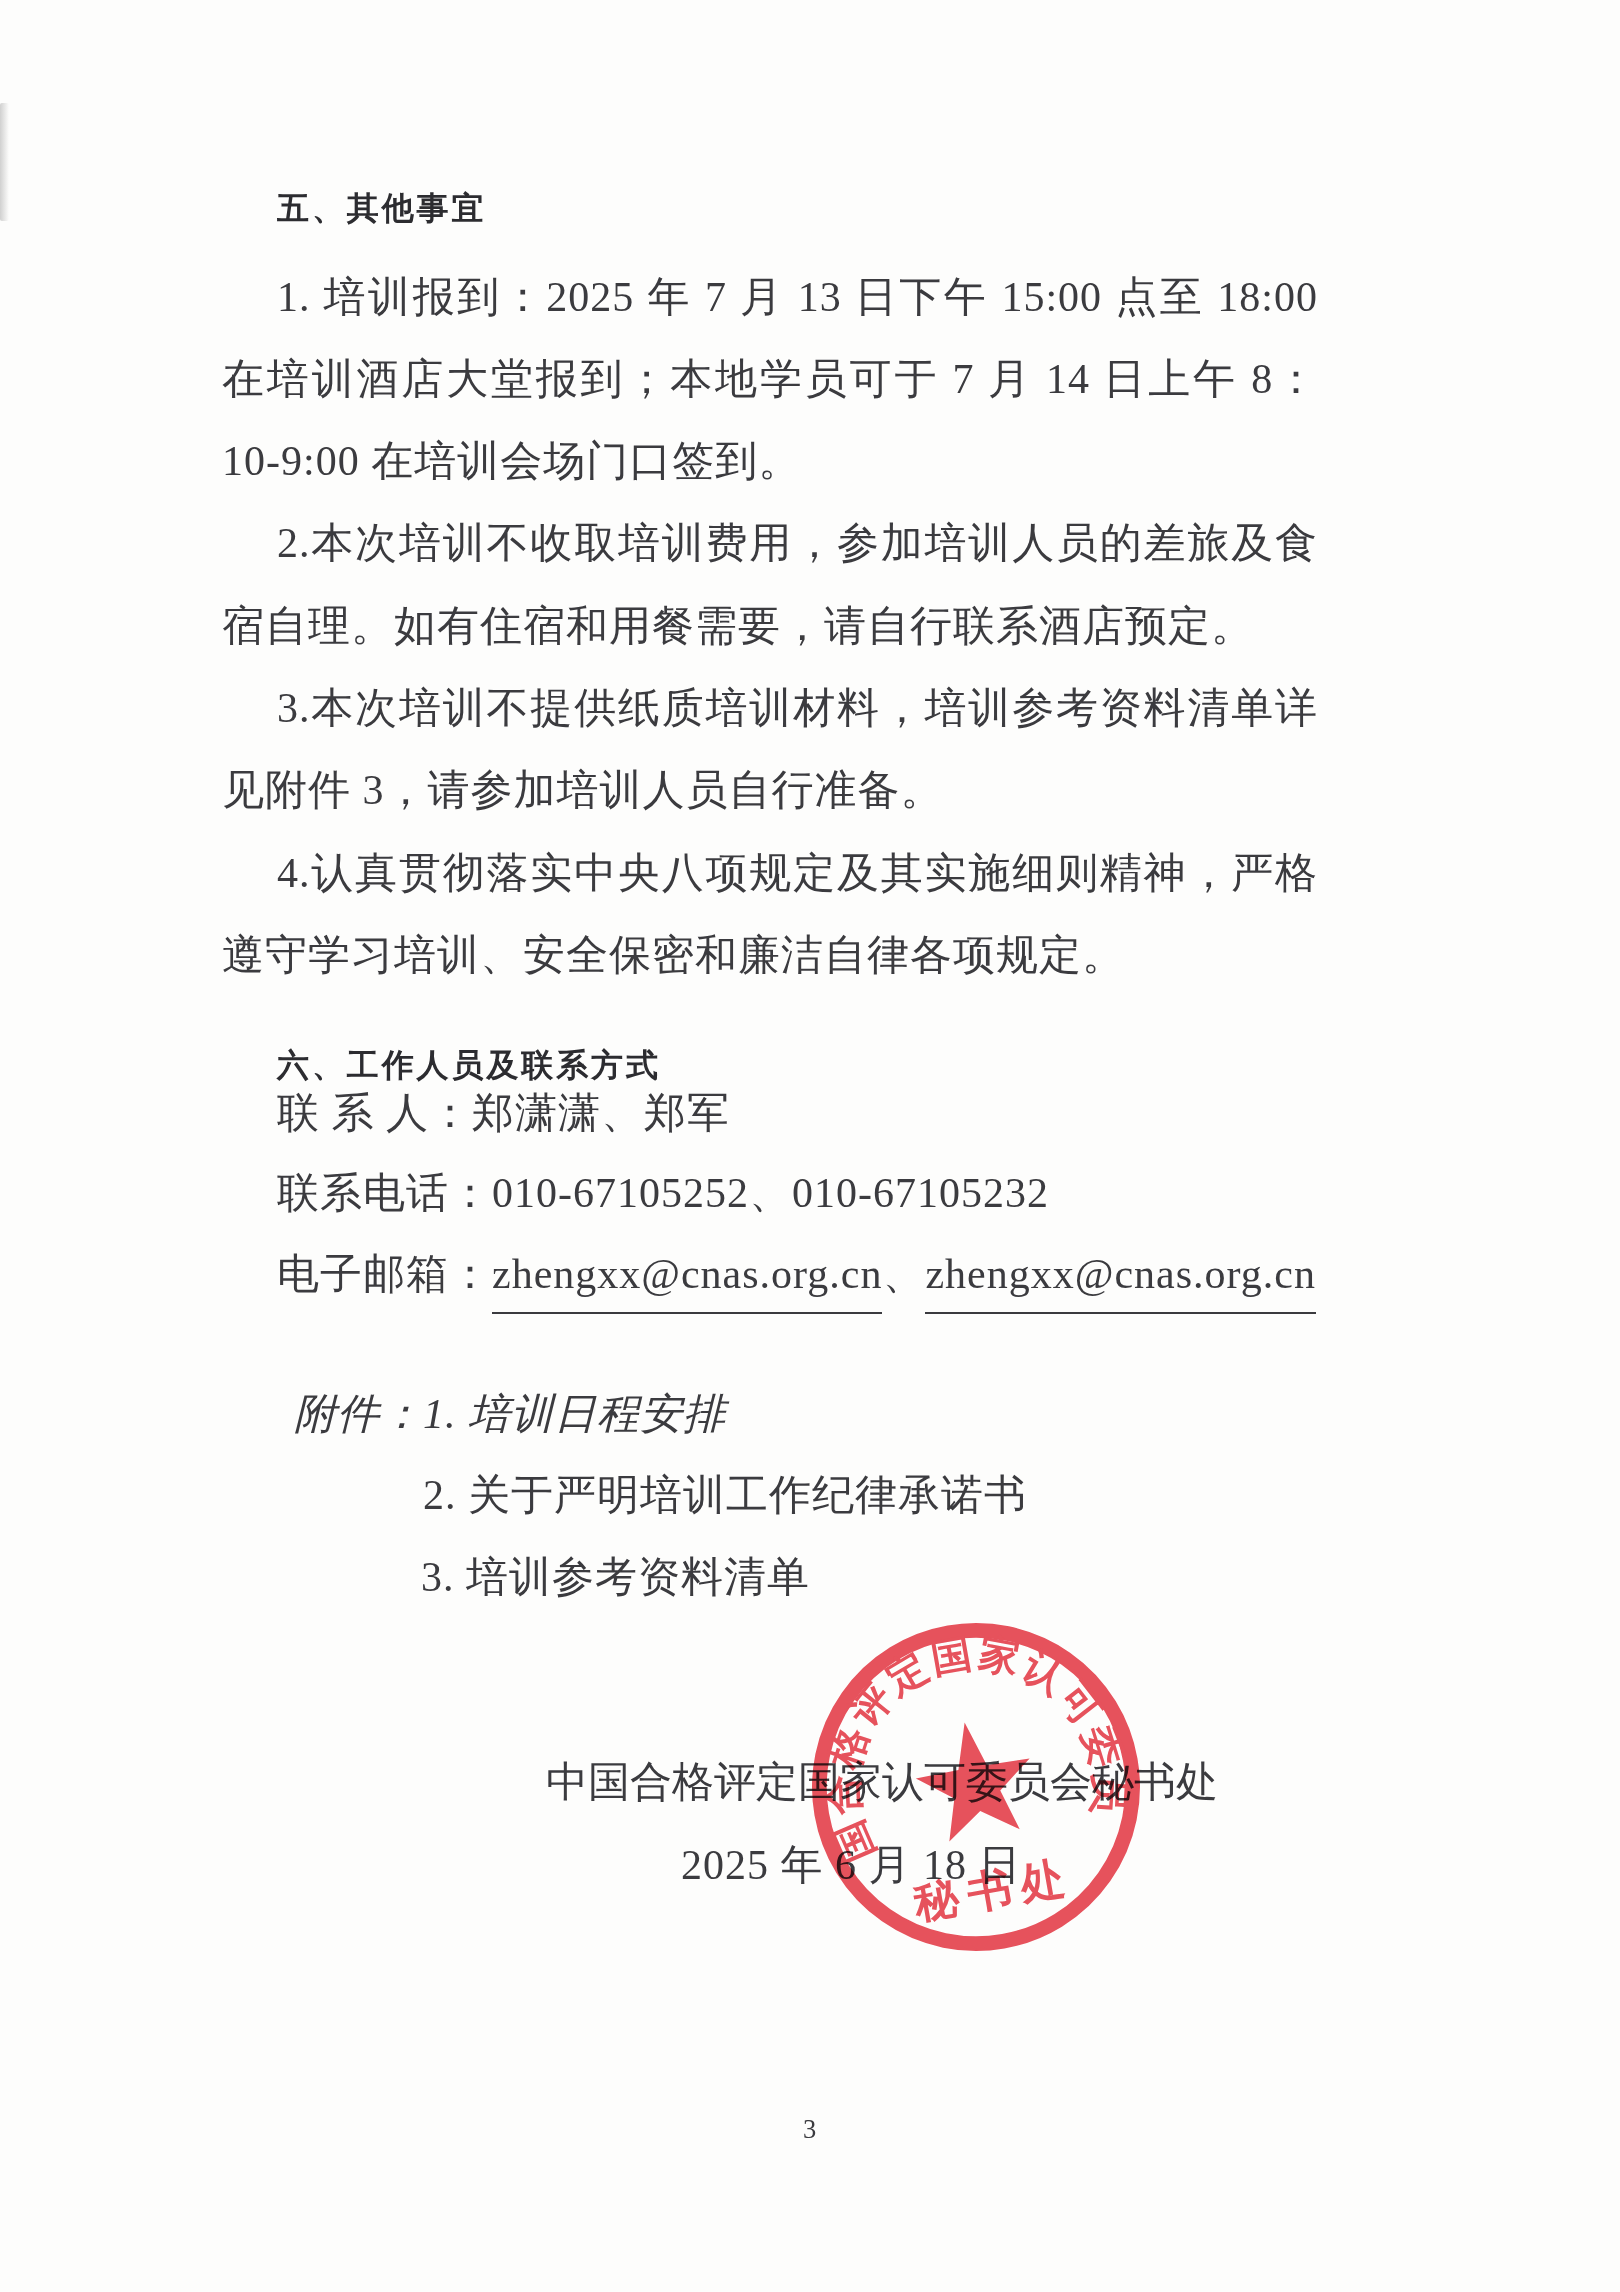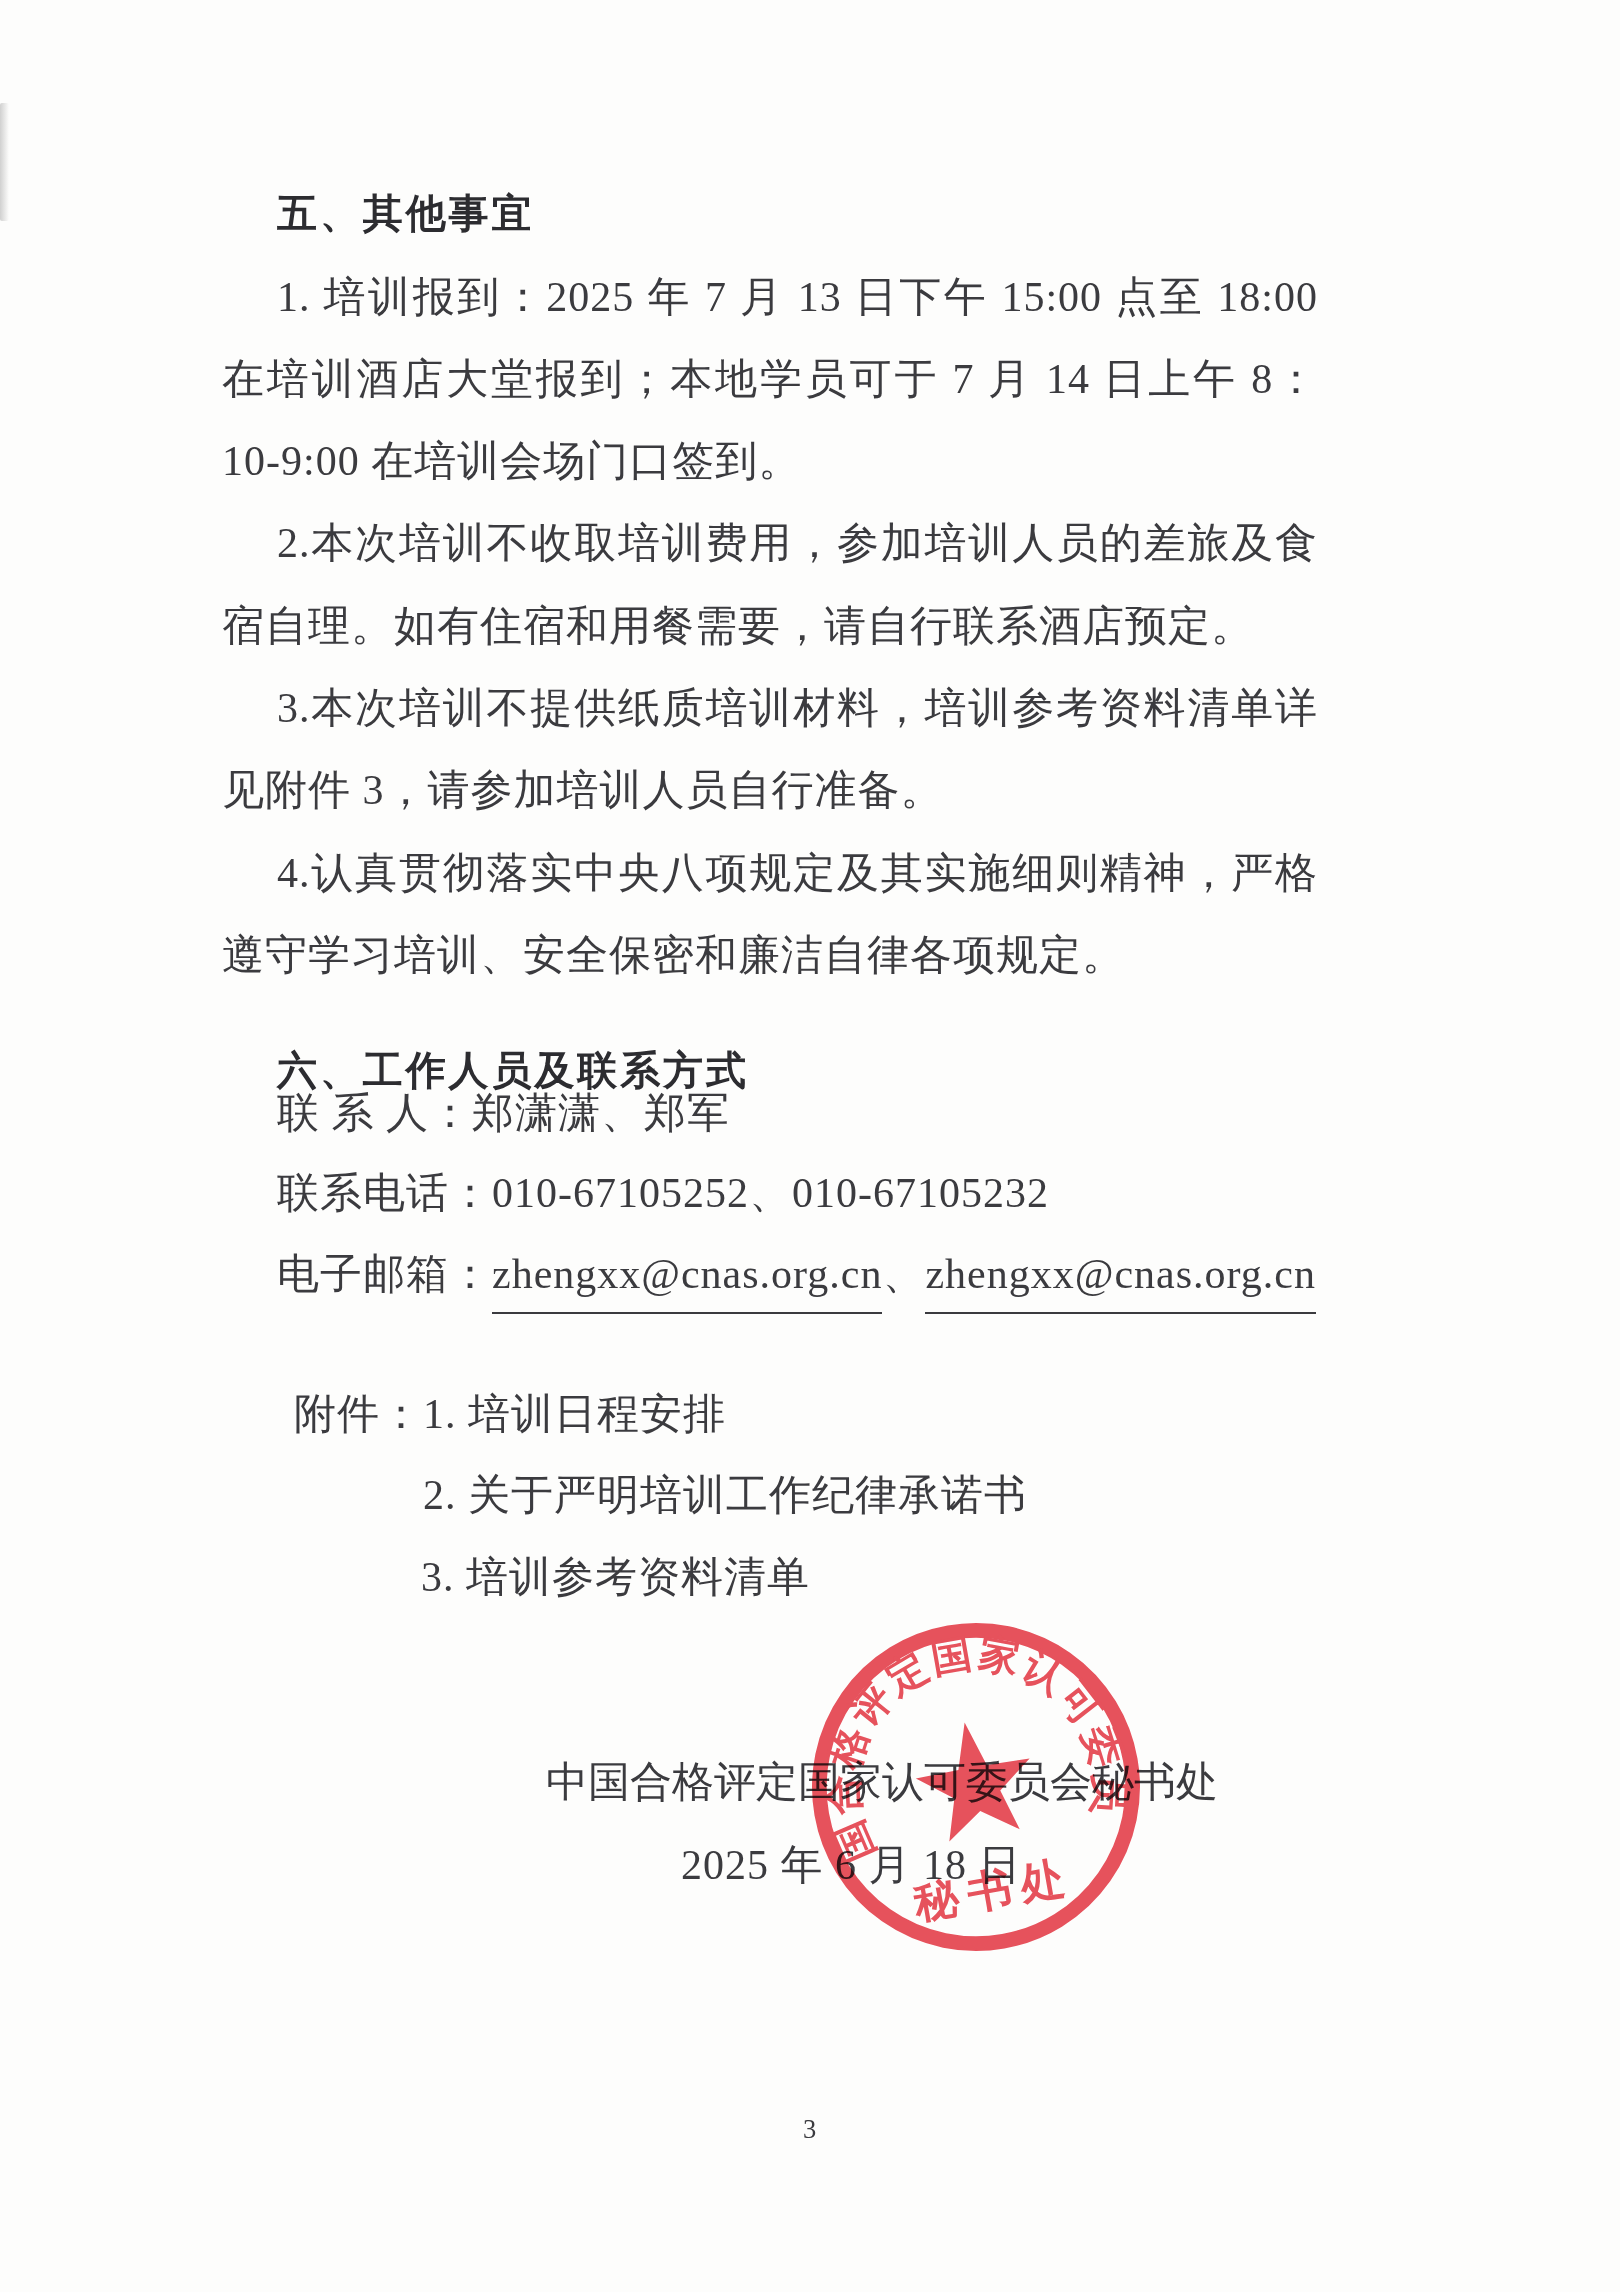--- a/index.html
+++ b/index.html
@@ -20,21 +20,21 @@
   .ln{
     position:absolute;
     font-size:42px;
     line-height:1.2;
     letter-spacing:1px;
     white-space:pre;
   }
   .hd{
     font-family:"Liberation Sans","DejaVu Sans",sans-serif;
     font-weight:bold;
-    font-size:40px;
+    font-size:32px;
     letter-spacing:2.9px;
     color:var(--heading);
   }
   
   .jf,.jc{
     white-space:normal;
     text-align:justify;
     text-align-last:justify;
     text-justify:inter-character;
   }
@@ -107,21 +107,21 @@
   <div class="ln jf" style="top:848px;">4.认真贯彻落实中央八项规定及其实施细则精神，严格</div>
   <div class="ln cont" style="top:930px;">遵守学习培训、安全保密和廉洁自律各项规定。</div>
 
   <div class="ln hd ind" style="top:1046px;">六、工作人员及联系方式</div>
 
   <div class="ln ind" style="top:1088px;">联 系 人：郑潇潇、郑军</div>
   <div class="ln ind" style="top:1168px;">联系电话：010-67105252、010-67105232</div>
 
   <div class="ln ind" style="top:1249px;"><span>电子邮箱：</span><span class="u">zhengxx@cnas.org.cn</span><span>、</span><span class="u">zhengxx@cnas.org.cn</span></div>
 
-  <div class="ln" style="top:1389px;left:294px;">附件：1. 培训日程安排</div>
+  <div class="ln" style="top:1389px;left:294px;font-style:italic;">附件：1. 培训日程安排</div>
   <div class="ln" style="top:1470px;left:423px;">2. 关于严明培训工作纪律承诺书</div>
   <div class="ln" style="top:1552px;left:421px;">3. 培训参考资料清单</div>
 
   <div class="ln" style="top:1757px;left:546px;letter-spacing:0;">中国合格评定国家认可委员会秘书处</div>
   <div class="ln" style="top:1840px;left:681px;">2025 年 6 月 18 日</div>
 
   <div class="seal-wrap">
     <svg width="372" height="372" viewBox="0 0 380 380">
       <circle class="seal-ring" cx="190" cy="190" r="160"></circle>
       <path id="sealArc" d="M 79.4 241.6 A 122 122 0 1 1 300.6 241.6" fill="none"></path>

